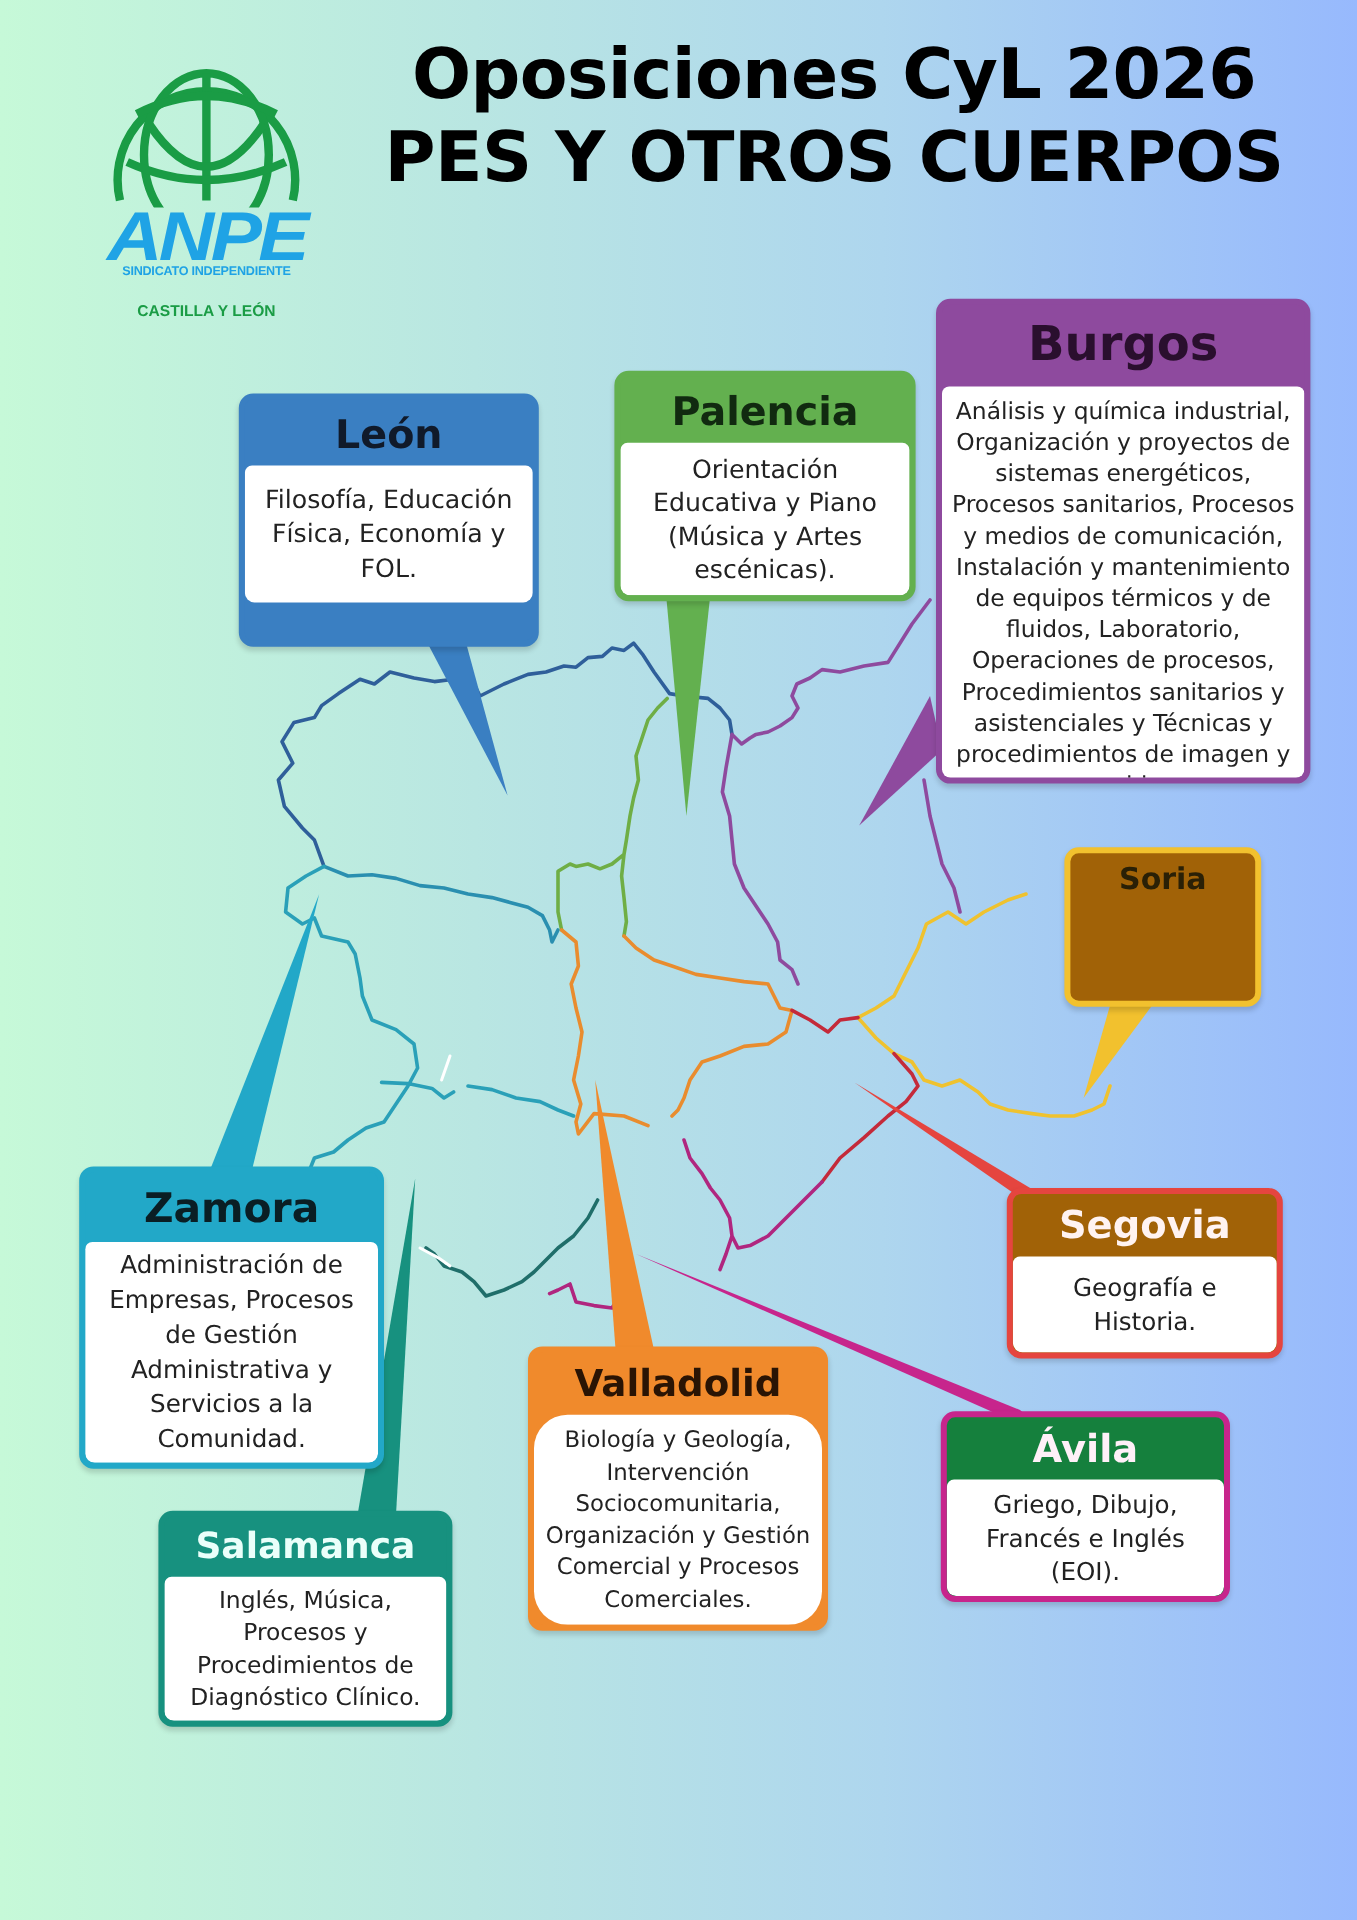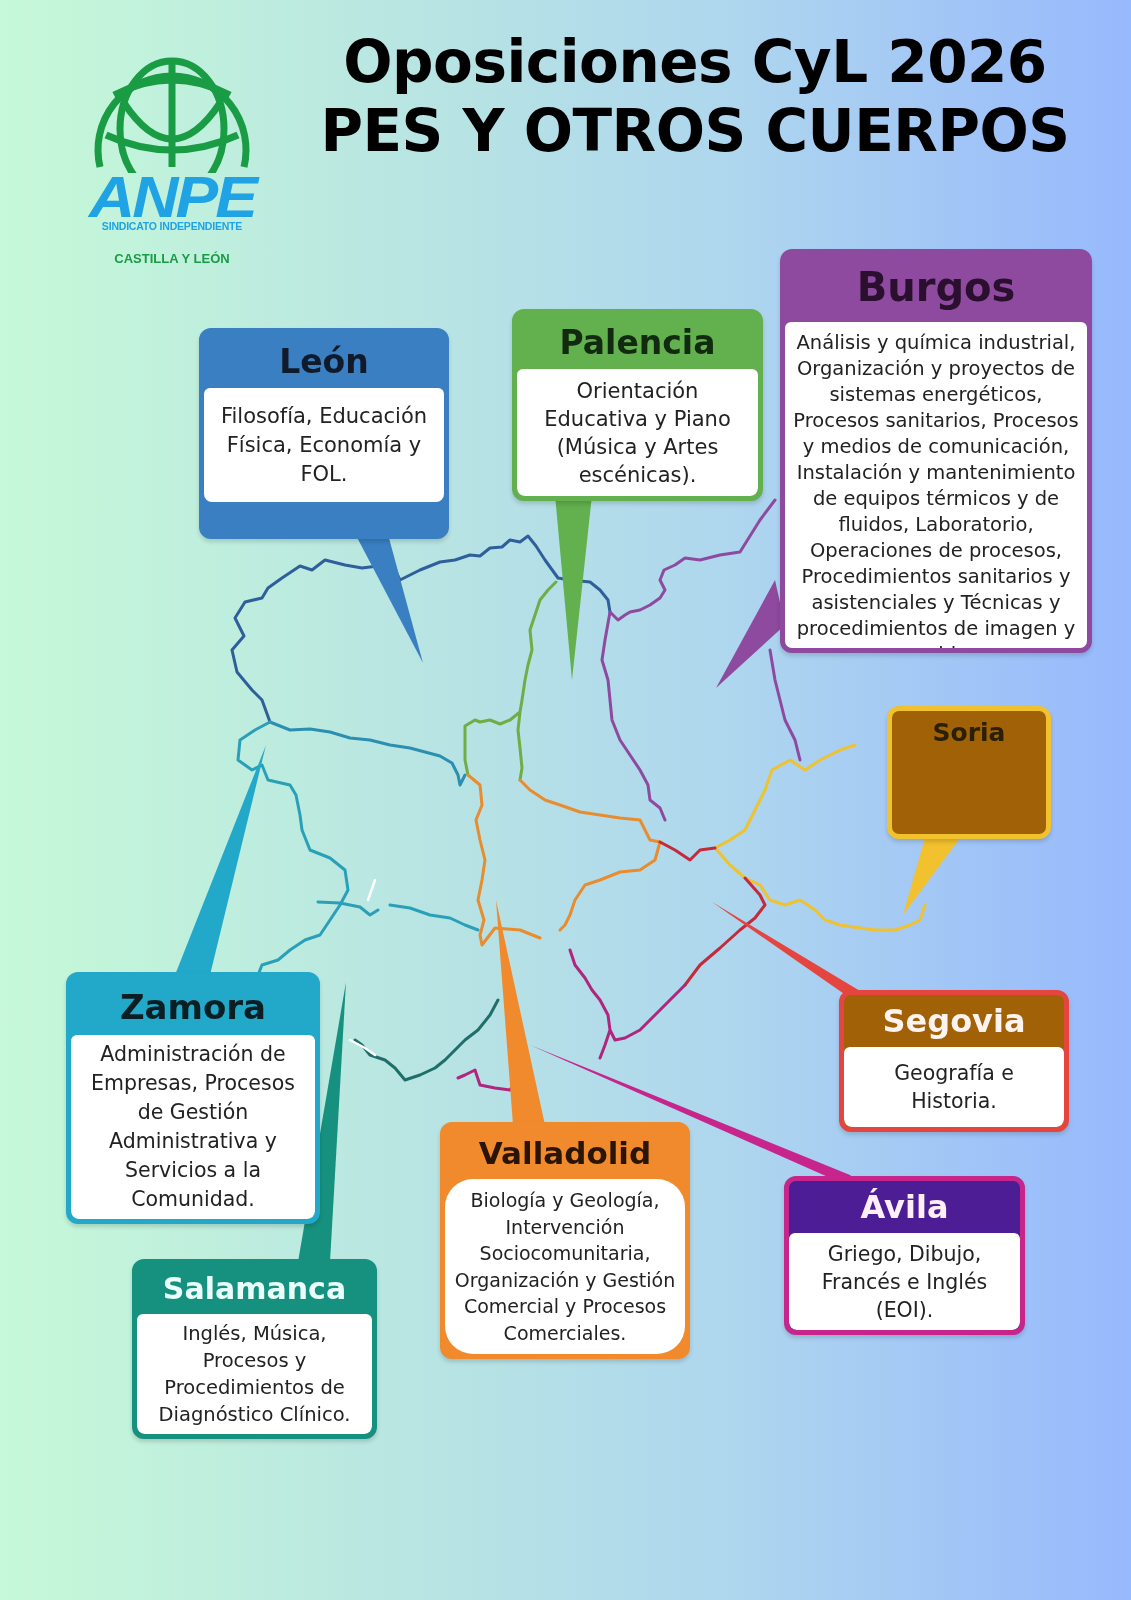--- a/index.html
+++ b/index.html
@@ -152,21 +152,21 @@
   </div>
 </div>
 
 <div class="card" style="left:440px; top:1122px; width:250px; height:237px; border-color:#f08a2c; background:#f08a2c;">
   <div class="hd" style="color:#2a1404; font-size:31px; height:52px; padding-top:11px;">Valladolid</div>
   <div class="bd" style="height:175px; font-size:19px; line-height:26.5px; padding:0 4px;border-radius:28px;">
     <span>Biología y Geología, Intervención Sociocomunitaria, Organización y Gestión Comercial y Procesos Comerciales.</span>
   </div>
 </div>
 
-<div class="card" style="left:784px; top:1176px; width:241px; height:159px; border-color:#c7258c; background:#4c1d95;">
+<div class="card" style="left:784px; top:1176px; width:241px; height:159px; border-color:#c7258c; background:#15803d;">
   <div class="hd" style="color:#fff0f8; font-size:32px; height:52px; padding-top:10px;">Ávila</div>
   <div class="bd" style="height:97px; font-size:20.5px; line-height:28px; padding:0 10px;">
     <span>Griego, Dibujo, Francés e Inglés (EOI).</span>
   </div>
 </div>
 
 <div class="card" style="left:132px; top:1259px; width:245px; height:180px; border-color:#17917f; background:#17917f;">
   <div class="hd" style="color:#eafffa; font-size:30px; height:50px; padding-top:10px;">Salamanca</div>
   <div class="bd" style="height:120px; font-size:19.5px; line-height:27px; padding:0 6px;">
     <span>Inglés, Música, Procesos y Procedimientos de Diagnóstico Clínico.</span>

